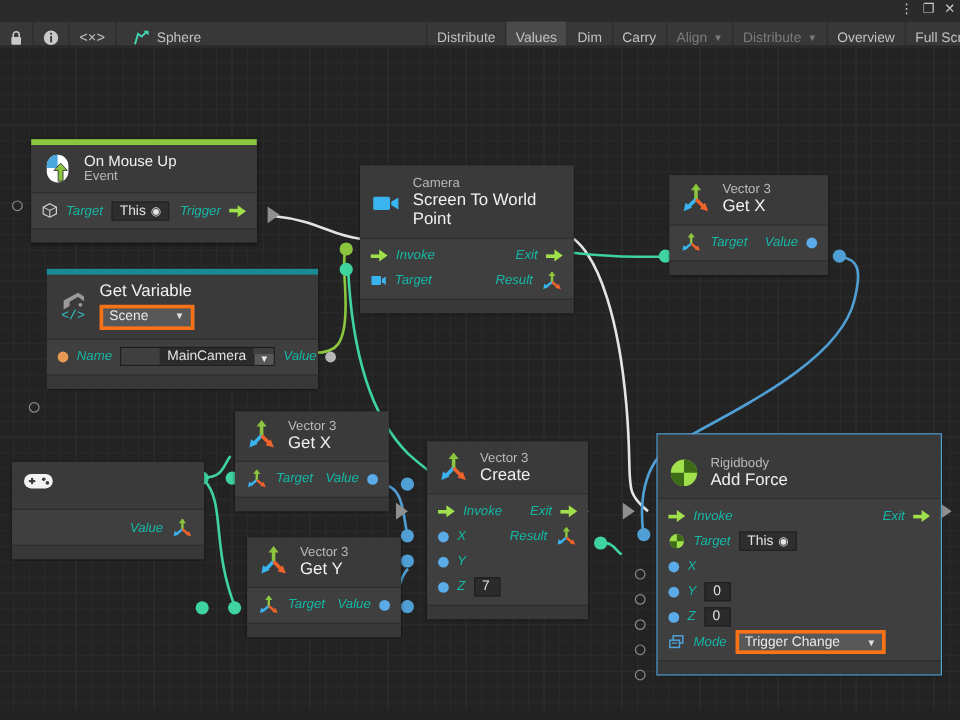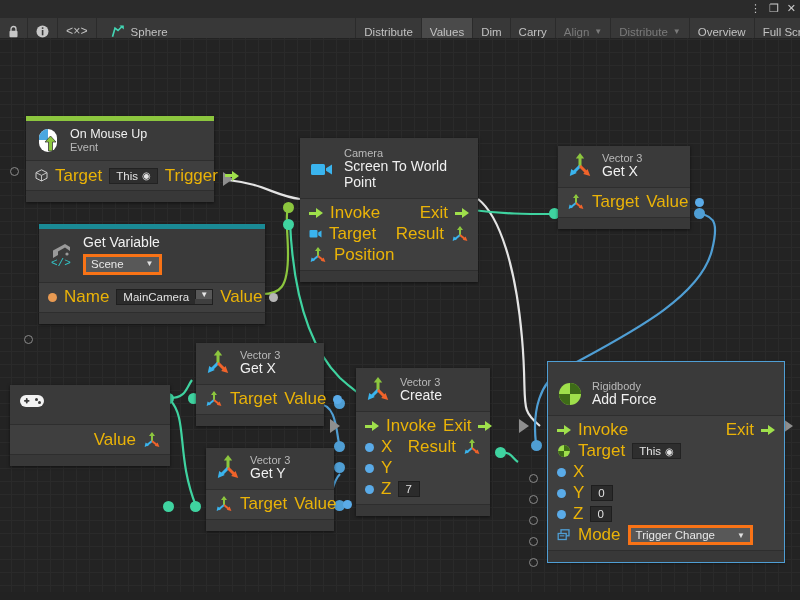--- a/index.html
+++ b/index.html
@@ -51,28 +51,28 @@
   .nhead{display:flex;align-items:center;gap:9px;padding:6px 10px 7px 9px;background:#3a3a3a;}
   .nicon{width:26px;height:26px;flex:none;position:relative;}
   .ntitles{display:flex;flex-direction:column;line-height:1.12;}
   .nsub{color:#b9b9b9;font-size:11px;}
   .nname{color:#f0f0f0;font-size:14px;}
   .nbody{background:#3f3f3f;border-top:1px solid #2e2e2e;padding:4px 0 4px 0;}
   .nfoot{height:11px;background:#383838;border-top:1px solid #2e2e2e;}
   .row{display:flex;align-items:center;height:21px;padding:0 9px;gap:7px;}
   .row .lft{display:flex;align-items:center;gap:7px;}
   .row .rgt{margin-left:auto;display:flex;align-items:center;gap:7px;}
-  .plabel{color:#eab308;font-size:17px;}
+  .plabel{color:#14b8a6;font-size:11px;font-style:italic;}
   .dropdown{display:inline-flex;align-items:center;gap:22px;background:#585858;color:#e8e8e8;
             font-size:11.5px;padding:1px 5px;border:3px solid #f97316;}
   .field{display:inline-flex;align-items:center;background:#2b2b2b;color:#e0e0e0;
          font-size:11.5px;padding:1px 6px;border:1px solid #1e1e1e;min-width:8px;}
   .valbox{display:inline-flex;align-items:center;background:#2e2e2e;color:#e3e3e3;font-size:11.5px;
           padding:1px 6px;border:1px solid #222;}
-  .combo{display:inline-flex;align-items:flex-start;border:1px solid #1f1f1f;}
+  .combo{display:inline-flex;align-items:flex-end;border:1px solid #1f1f1f;padding-left:32px;}
   .combo .txt{background:#2b2b2b;color:#e3e3e3;font-size:11.5px;padding:1px 6px;}
   .combo .arw{background:#585858;color:#e8e8e8;font-size:8px;display:flex;align-items:center;
               justify-content:center;width:16px;border-left:1px solid #1f1f1f;}
   .caret{font-size:8px;color:#e0e0e0;}
 
   
   .dot{width:9px;height:9px;border-radius:50%;flex:none;}
   .dot.blue{background:#5aabe8;}
   .dot.grey{background:#b6b6b6;}
   .dot.orange{background:#e89a52;}
@@ -344,35 +344,20 @@
                 <path d="M9 1 L9 9" stroke="#8cc63e" stroke-width="2"></path>
                   <path d="M9 0 l3 4 h-6 z" fill="#8cc63e"></path>
                 <path d="M9 9 L3.5 13.5" stroke="#3ab4ee" stroke-width="2"></path>
                   <path d="M1.6 15 l1 -4.6 l3.6 2.6 z" fill="#3ab4ee"></path>
                 <path d="M9 9 L14.5 13.5" stroke="#f0632a" stroke-width="2"></path>
                   <path d="M16.4 15 l-4.6 -1.3 l2.8 -3.2 z" fill="#f0632a"></path>
               </svg>
             </span>
           </span>
         </div>
-        <div class="row">
-          <span class="lft">
-            <span class="v3">
-              <svg width="18" height="16" viewBox="0 0 18 16">
-                <path d="M9 1 L9 9" stroke="#8cc63e" stroke-width="2"></path>
-                  <path d="M9 0 l3 4 h-6 z" fill="#8cc63e"></path>
-                <path d="M9 9 L3.5 13.5" stroke="#3ab4ee" stroke-width="2"></path>
-                  <path d="M1.6 15 l1 -4.6 l3.6 2.6 z" fill="#3ab4ee"></path>
-                <path d="M9 9 L14.5 13.5" stroke="#f0632a" stroke-width="2"></path>
-                  <path d="M16.4 15 l-4.6 -1.3 l2.8 -3.2 z" fill="#f0632a"></path>
-              </svg>
-            </span>
-            <span class="plabel">Position</span>
-          </span>
-        </div>
       </div>
       <div class="nfoot"></div>
     </div>
 
     <div class="node" style="left:558px;top:108px;width:132px">
       <div class="nhead">
         <span class="nicon">
           <svg width="26" height="24" viewBox="0 0 26 24">
             <path d="M13 3 L13 13" stroke="#8cc63e" stroke-width="3"></path>
               <path d="M13 0 l4.2 5.5 h-8.4 z" fill="#8cc63e"></path>

